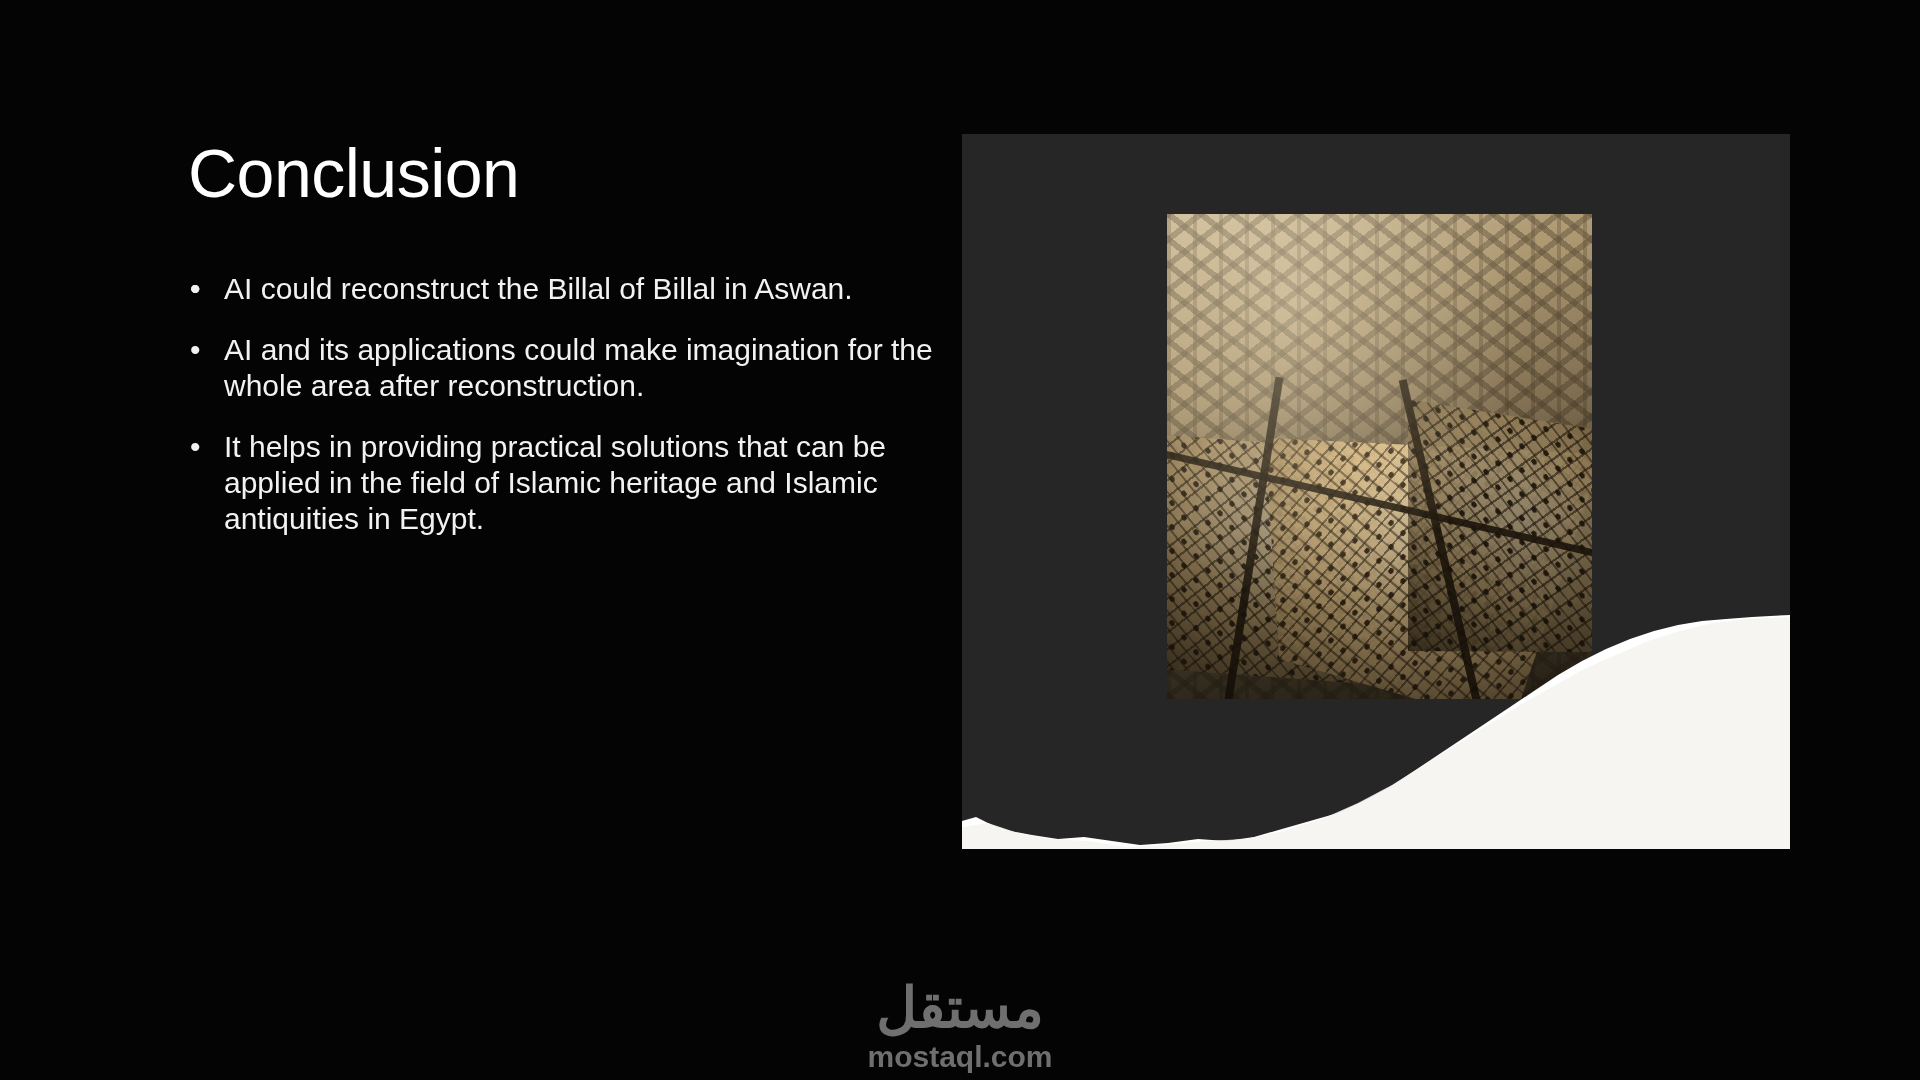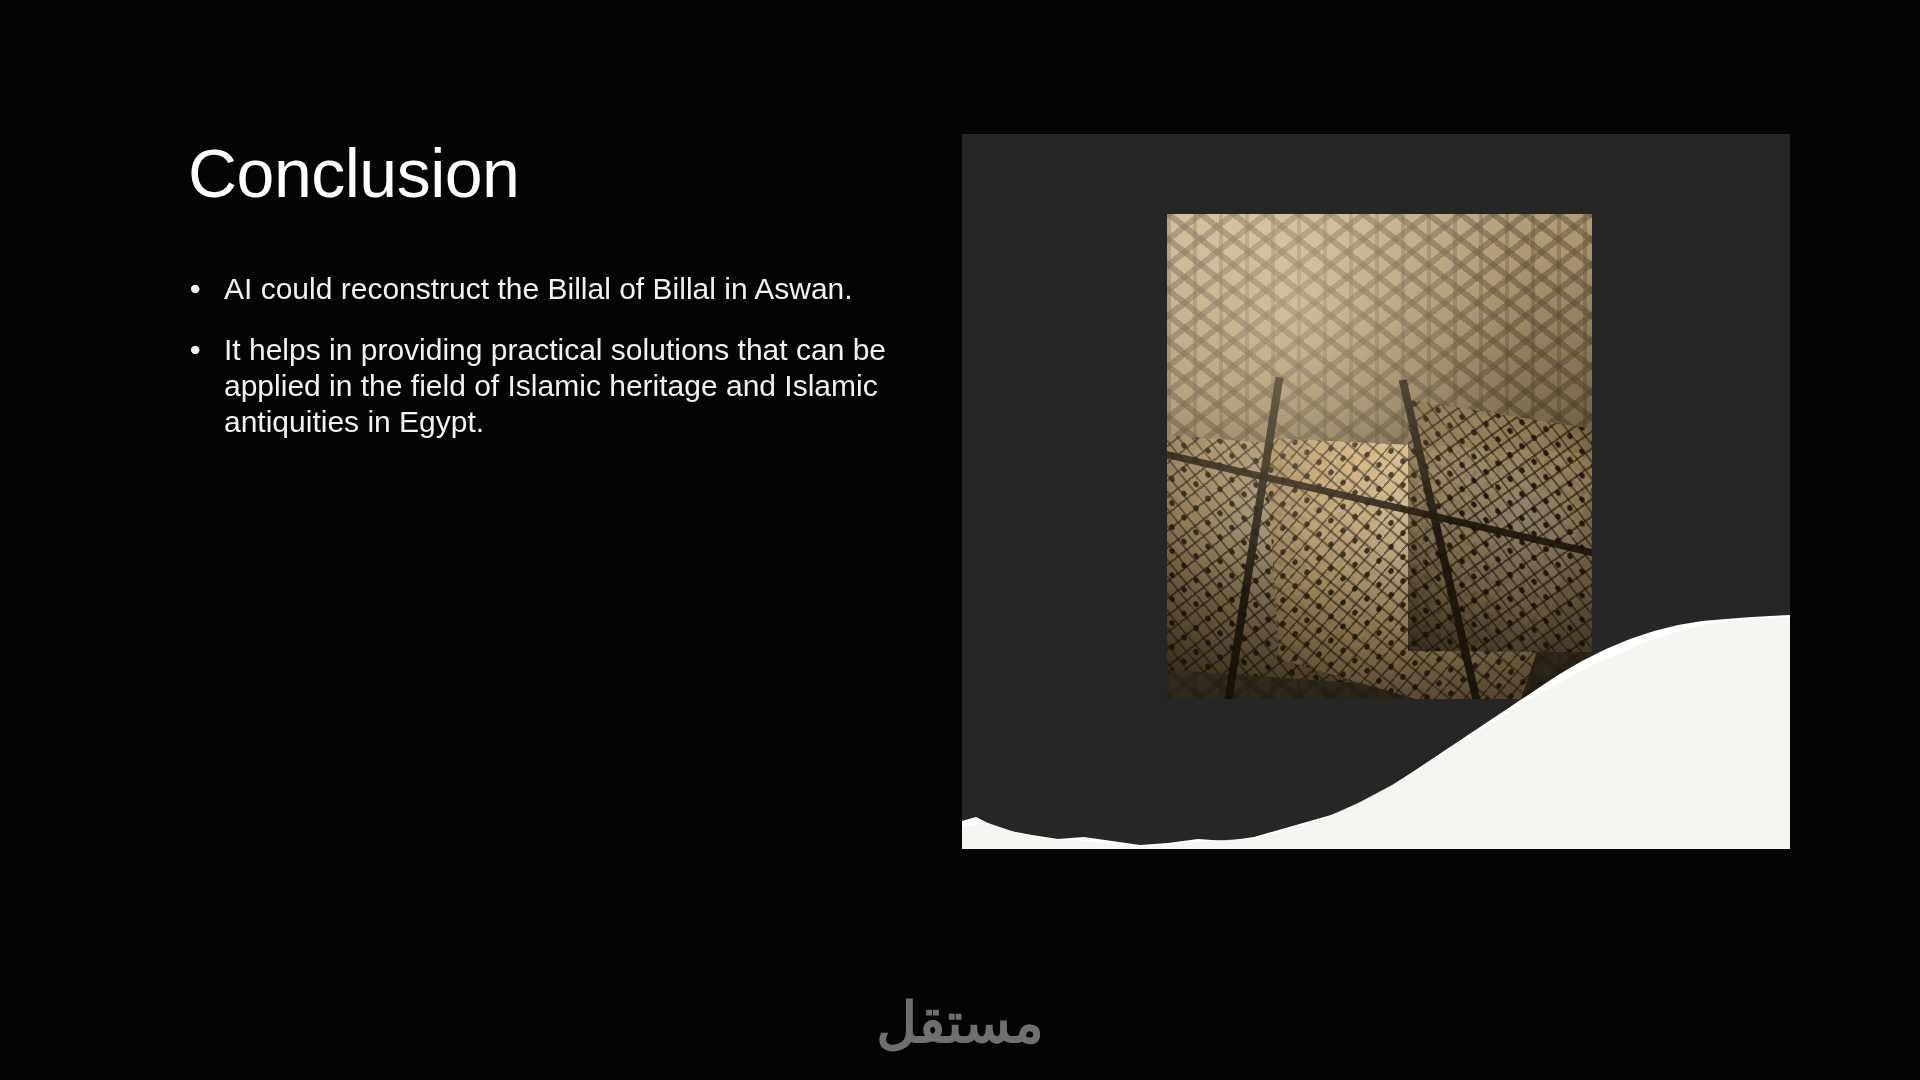--- a/index.html
+++ b/index.html
@@ -171,21 +171,21 @@
   }
   .rib1 { left: 22%; top: -4%; width: 8px; height: 108%; transform: rotate(9deg); }
   .rib2 { left: 63%; top: -4%; width: 8px; height: 108%; transform: rotate(-13deg); }
   .rib3 { left: -4%; top: 32%; width: 108%; height: 7px; transform: rotate(13deg); }
 
   
   .watermark {
     position: absolute;
     left: 0;
     right: 0;
-    bottom: 29px;
+    bottom: 8px;
     text-align: center;
     color: #6f6f6f;
     user-select: none;
   }
   .watermark-ar {
     font-size: 56px;
     font-weight: 700;
     line-height: 1;
     letter-spacing: 1px;
     direction: rtl;
@@ -208,20 +208,21 @@
     <ul class="bullet-list">
       <li class="bullet-item">
         <span class="bullet-dot">•</span>
       </li>
       <li class="bullet-item">
         <span class="bullet-dot">•</span>
         <span>AI could reconstruct the Billal of Billal in Aswan.</span>
       </li>
       <li class="bullet-item">
         <span class="bullet-dot">•</span>
+        <span>AI and its applications could make imagination for the whole area after reconstruction.</span>
       </li>
       <li class="bullet-item">
         <span class="bullet-dot">•</span>
         <span>It helps in providing practical solutions that can be applied in the field of Islamic heritage and Islamic antiquities in Egypt.</span>
       </li>
     </ul>
   </div>
 
   <div class="image-panel">
 
@@ -240,15 +241,16 @@
     </div>
 
     <svg class="torn-edge" viewBox="0 0 828 260" preserveAspectRatio="none">
       <path d="M0,232 L14,228 L30,236 L48,242 L70,246 L96,250 L122,248 L150,252 L178,256 L206,254 L236,250 L264,252 L292,248 L320,240 L348,232 L376,224 L402,212 L428,198 L452,182 L476,166 L500,150 L524,134 L548,118 L572,102 L596,86 L620,72 L644,60 L668,50 L692,42 L716,36 L740,32 L764,30 L790,28 L808,27 L828,26 L828,260 L0,260 Z" fill="#ffffff"></path>
       <path d="M0,238 L26,234 L56,244 L90,250 L126,252 L164,258 L204,256 L244,252 L284,250 L322,242 L360,230 L396,214 L430,196 L462,176 L494,156 L526,136 L558,116 L590,98 L622,80 L654,66 L686,52 L718,42 L750,34 L784,30 L828,28 L828,260 L0,260 Z" fill="#f6f4f1" opacity="0.9"></path>
     </svg>
   </div>
 
   <div class="watermark">
     <div class="watermark-ar">مستقل</div>
+    <div class="watermark-en">mostaql.com</div>
   </div>
 
 </div>
 
 </body></html>

